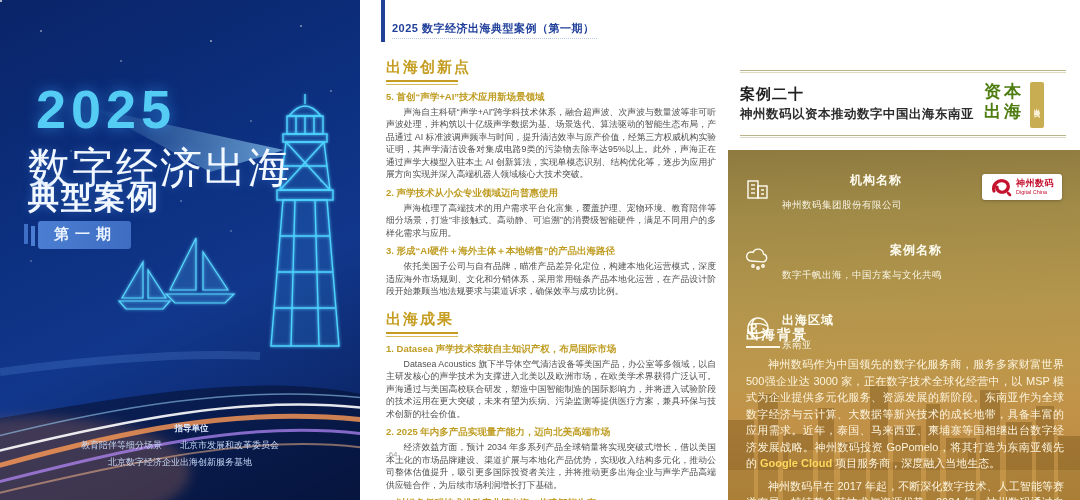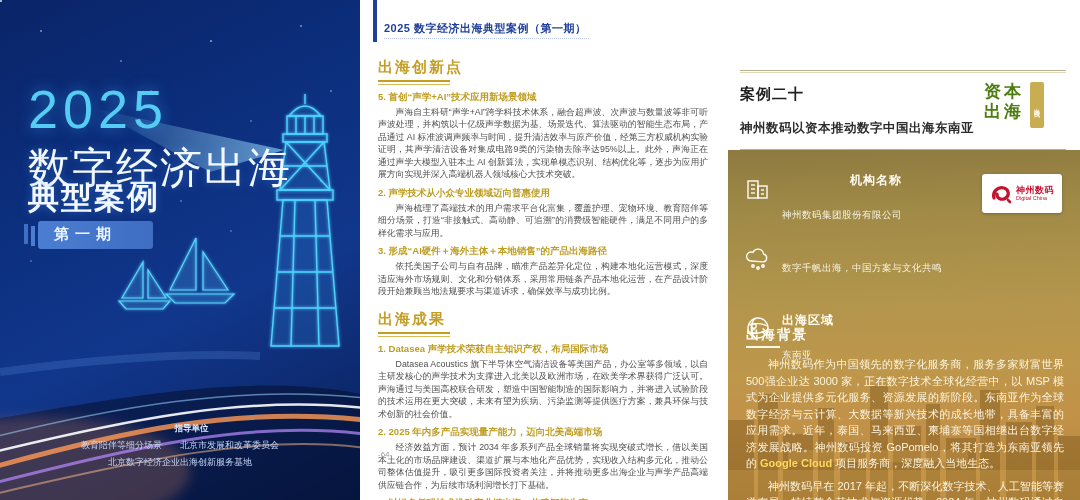--- a/index.html
+++ b/index.html
@@ -7,64 +7,64 @@
 
   
   .cover{position:absolute;left:0;top:0;width:360px;height:500px;overflow:hidden;
     background:linear-gradient(155deg,#0a2468 0%,#0c2f7e 35%,#11378c 60%,#0e2c74 78%,#081d52 100%);}
   .cover-art{position:absolute;left:0;top:0;}
   .stars{position:absolute;left:0;top:0;width:2px;height:2px;border-radius:50%;background:rgba(255,255,255,.9);
     box-shadow:40px 30px 0 rgba(255,255,255,.5),120px 60px 0 rgba(255,255,255,.4),210px 40px 0 rgba(255,255,255,.6),
     300px 25px 0 rgba(255,255,255,.5),330px 90px 0 rgba(255,255,255,.4),250px 120px 0 rgba(255,255,255,.35),
     70px 150px 0 rgba(255,255,255,.3),180px 200px 0 rgba(255,255,255,.35),320px 180px 0 rgba(255,255,255,.4),
     30px 260px 0 rgba(255,255,255,.3),230px 230px 0 rgba(255,255,255,.3),150px 90px 0 rgba(255,255,255,.3);}
-  .cover-year{position:absolute;left:28px;top:82px;font-size:54px;font-weight:400;color:#55ccf4;letter-spacing:5px;line-height:1;text-shadow:0 0 14px rgba(60,170,255,.55);}
+  .cover-year{position:absolute;left:36px;top:82px;font-size:54px;font-weight:700;color:#55ccf4;letter-spacing:5px;line-height:1;text-shadow:0 0 14px rgba(60,170,255,.55);}
   .cover-title1{position:absolute;left:28px;top:140px;font-size:42px;font-weight:400;color:#f2f8ff;letter-spacing:2px;text-shadow:0 0 10px rgba(90,160,255,.4);}
   .cover-title2{position:absolute;left:28px;top:177px;font-size:31px;font-weight:800;color:#f2f8ff;letter-spacing:2px;text-shadow:0 0 10px rgba(90,160,255,.4);}
   .issue-badge{position:absolute;left:38px;top:221px;background:linear-gradient(90deg,#4b7ed2,#3e6dc2);color:#eaf3ff;
-    font-size:15px;font-weight:700;letter-spacing:6px;padding:4px 36px 5px 16px;border-radius:3px;}
+    font-size:15px;font-weight:700;letter-spacing:6px;padding:4px 14px 5px 16px;border-radius:3px;}
   .issue-bars{position:absolute;left:24px;top:224px;width:4px;height:20px;background:#3f6fc4;box-shadow:7px 2px 0 #4b7ed2;}
   .cover-footer{position:absolute;left:0;top:417px;width:360px;text-align:center;color:#cfe0fa;}
   .cf-label{font-size:8.5px;font-weight:700;color:#dce9ff;margin-top:6px;margin-left:23px;}
   .cf-line{font-size:9px;margin-top:4px;color:#c7d8f6;}
 
   
-  .page-mid{position:absolute;left:360px;top:0;width:360px;height:500px;background:#ffffff;padding-left:29px;}
+  .page-mid{position:absolute;left:368px;top:0;width:360px;height:500px;background:#ffffff;padding-left:29px;}
   .mid-bar{position:absolute;left:13px;top:0;width:4px;height:42px;background:#20409a;}
   .mid-header{position:absolute;left:24px;top:21px;font-size:11px;font-weight:700;color:#1f3f9a;letter-spacing:.5px;}
   .mid-header-rule{position:absolute;left:24px;top:38px;width:205px;border-top:1px dotted #b9c6e8;}
   .mid-content{position:absolute;left:18px;top:58px;width:330px;}
   .sec-title{font-size:15px;font-weight:800;color:#c59d20;letter-spacing:2px;}
   .sec-rule{width:72px;height:2px;background:#c59d20;margin-top:3px;}
   .sec-rule2{width:72px;height:1px;background:#d9bc55;margin-top:2px;margin-bottom:4px;}
   .item-h{font-size:9.5px;font-weight:700;color:#bf9c22;margin-top:6px;}
   .item-b{font-size:8.8px;color:#4f4f4f;line-height:1.42;text-align:justify;text-indent:2em;margin-top:2px;}
   .sec-gap{height:12px;}
   .page-num{position:absolute;left:18px;top:450px;font-size:8px;color:#9a9a9a;}
 
   
   .page-right{position:absolute;left:720px;top:0;width:360px;height:500px;background:#ffffff;}
   .case-head{position:absolute;left:20px;top:70px;width:326px;}
   .rule-a{border-top:1px solid #b9b28a;}
   .rule-b{border-top:1px solid #ddd8c0;margin-top:1px;}
   .case-no{font-size:15px;font-weight:800;color:#1f1f1f;margin-top:12px;letter-spacing:1px;}
-  .case-title{font-size:12.5px;font-weight:800;color:#2c2c2c;margin-top:16px;letter-spacing:.5px;}
+  .case-title{font-size:12.5px;font-weight:800;color:#2c2c2c;margin-top:2px;letter-spacing:.5px;}
   .case-head-bottom{margin-top:12px;}
   .mode-label{position:absolute;right:42px;top:12px;font-size:17px;font-weight:800;color:#4d7c0f;line-height:1.15;letter-spacing:3px;text-align:center;}
   .mode-tag{position:absolute;right:22px;top:12px;width:14px;height:46px;background:#c9ad52;border-radius:2px;
     color:#fdf8e6;font-size:6.5px;writing-mode:vertical-rl;text-align:center;line-height:14px;letter-spacing:1px;}
   .gold{position:absolute;left:8px;right:0;top:150px;bottom:0;overflow:hidden;
     background:linear-gradient(178deg,#8e7a40 0%,#a08a47 18%,#b2954c 42%,#bd974b 62%,#c29148 78%,#b3863c 100%);}
   .skyline{position:absolute;left:0;bottom:0;}
   .info-row{position:absolute;left:16px;}
   .info-icon{position:absolute;left:0;top:2px;}
   .info-text{margin-left:38px;}
   .info-label{font-size:12px;font-weight:700;color:#fffdf2;letter-spacing:1px;text-align:right;}
-  .info-value{font-size:9.5px;color:rgba(255,253,240,.92);margin-top:20px;letter-spacing:.5px;}
-  .logo-box{position:absolute;right:18px;top:24px;width:80px;height:39px;background:#fff;border-radius:3px;
+  .info-value{font-size:9.5px;color:rgba(255,253,240,.92);margin-top:10px;letter-spacing:.5px;}
+  .logo-box{position:absolute;right:18px;top:24px;width:80px;height:26px;background:#fff;border-radius:3px;
     display:flex;align-items:center;justify-content:center;gap:4px;box-shadow:0 1px 3px rgba(0,0,0,.25);}
   .logo-texts{display:flex;flex-direction:column;line-height:1.1;}
   .logo-cn{font-size:9px;font-weight:800;color:#c4122f;letter-spacing:.5px;}
   .logo-en{font-size:5.5px;color:#c4122f;}
   .bg-title{position:absolute;left:18px;top:176px;font-size:13.5px;font-weight:800;color:#fffdf4;letter-spacing:2px;}
   .bg-title-rule{position:absolute;left:18px;top:196px;width:34px;height:2px;background:#fdf8e8;}
   .bg-paras{position:absolute;left:18px;right:16px;top:206px;}
   .bg-para{font-size:11px;color:#fdf4dd;line-height:1.5;text-align:justify;text-indent:2em;margin-bottom:6px;}
   .hl{color:#ffd95e;font-weight:700;}
 </style>
@@ -246,20 +246,21 @@
       <div class="info-row" style="top:92px;">
         <svg class="info-icon" width="28" height="28" viewBox="0 0 28 28">
           <g stroke="#fffdf2" stroke-width="1.4" fill="none">
             <path d="M7,17 a4.5,4.5 0 1 1 2,-8.6 a5.5,5.5 0 0 1 10.5,1.6 a4,4 0 0 1 -0.5,7.9 Z"></path>
             <circle cx="9" cy="22" r="1.2"></circle>
               <circle cx="14" cy="24" r="1.2"></circle>
               <circle cx="19" cy="22" r="1.2"></circle>
           </g>
         </svg>
         <div class="info-text">
+          <div class="info-label">案例名称</div>
           <div class="info-value">数字千帆出海，中国方案与文化共鸣</div>
         </div>
       </div>
 
       <div class="info-row" style="top:162px;">
         <svg class="info-icon" width="28" height="28" viewBox="0 0 28 28">
           <g stroke="#fffdf2" stroke-width="1.4" fill="none">
             <circle cx="14" cy="14" r="10"></circle>
             <path d="M5,11 C10,9 18,9 23,12"></path>
               <path d="M5,18 C11,20 18,19 23,16"></path>

